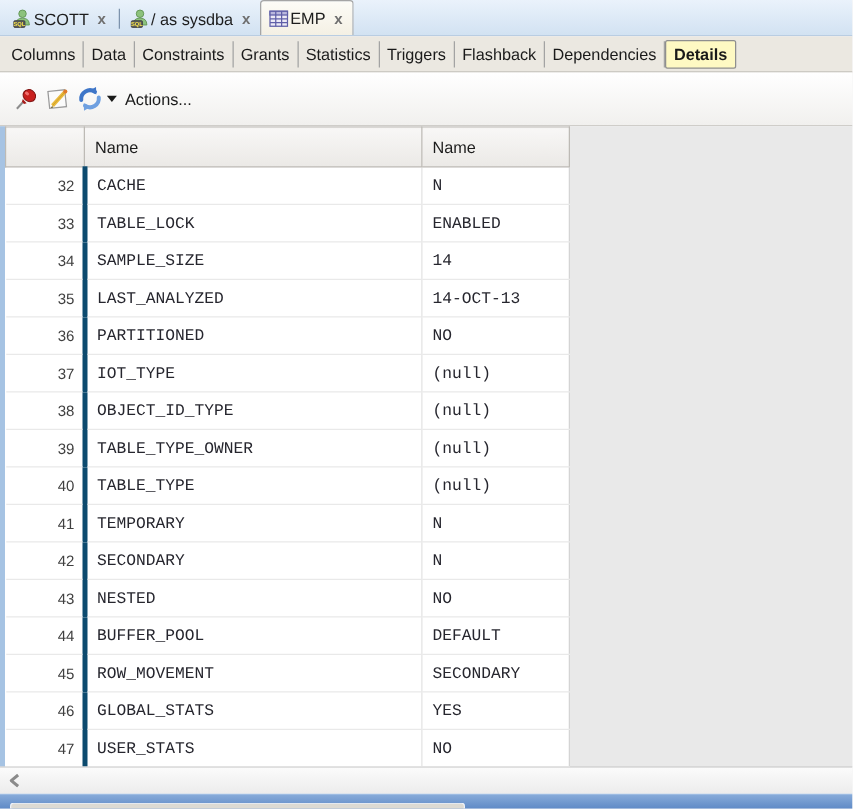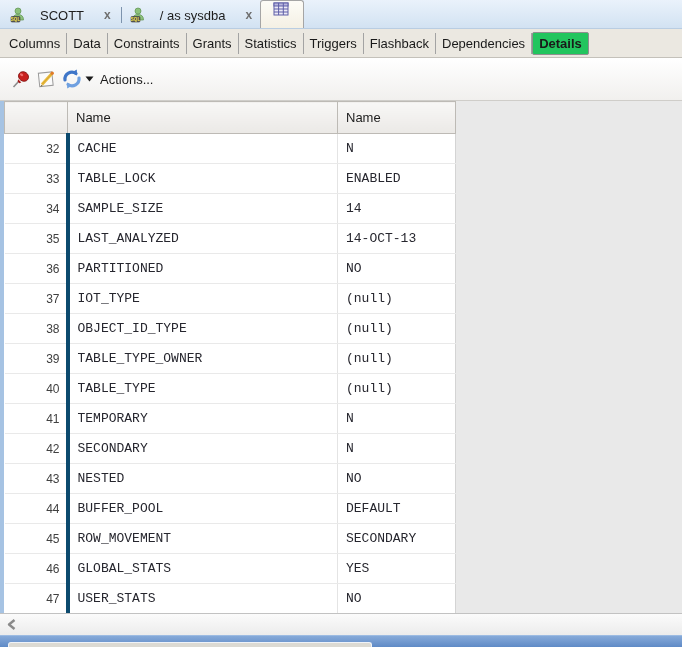--- a/index.html
+++ b/index.html
@@ -15,31 +15,30 @@
 
   
   .doc-tabbar {
     height: 29px; flex: 0 0 29px;
     background: linear-gradient(#eaf2fb, #d2e2f2);
     border-bottom: 1px solid #b9cde2;
     display: flex; align-items: flex-end;
     padding-left: 4px;
   }
   .doc-tab {
-    display: flex; align-items: center; gap: 14px;
+    display: flex; align-items: center; gap: 1px;
     height: 26px; padding: 0 8px 0 6px;
     font-size: 13px; color: #1d1d1d;
     cursor: default;
   }
   .doc-tab.active {
     background: linear-gradient(#fdfcf7, #f4f0e4);
     border: 1px solid #a5a5a5; border-bottom: none;
     border-radius: 3px 3px 0 0;
     height: 28px;
-    flex-direction: column;
   }
   .doc-tab .close-x {
     margin-left: 6px; color: #6f6f6f; font-weight: bold;
     font-size: 12px; line-height: 1; cursor: pointer;
   }
   .tab-sep { width: 1px; height: 16px; background: #7d93ad; margin: 0 2px 5px 2px; }
   .icon16 { width: 16px; height: 16px; display: inline-block; }
 
   
   .subtabbar {
@@ -51,21 +50,21 @@
     white-space: nowrap;
   }
   .subtab {
     padding: 3px 6px; font-size: 13px; color: #1a1a1a;
     border-right: 1px solid #a3a3a3;
     cursor: default;
   }
   .subtab:last-child { border-right: none; }
   .subtab.active {
     font-weight: bold;
-    background: #22c55e;
+    background: #fef9c3;
     border: 1px solid #8f8f8f;
     border-radius: 2px;
   }
 
   
   .toolbar {
     height: 43px; flex: 0 0 43px;
     background: linear-gradient(#ffffff, #f1f0ee);
     border-bottom: 1px solid #cfcdc9;
     display: flex; align-items: center;

